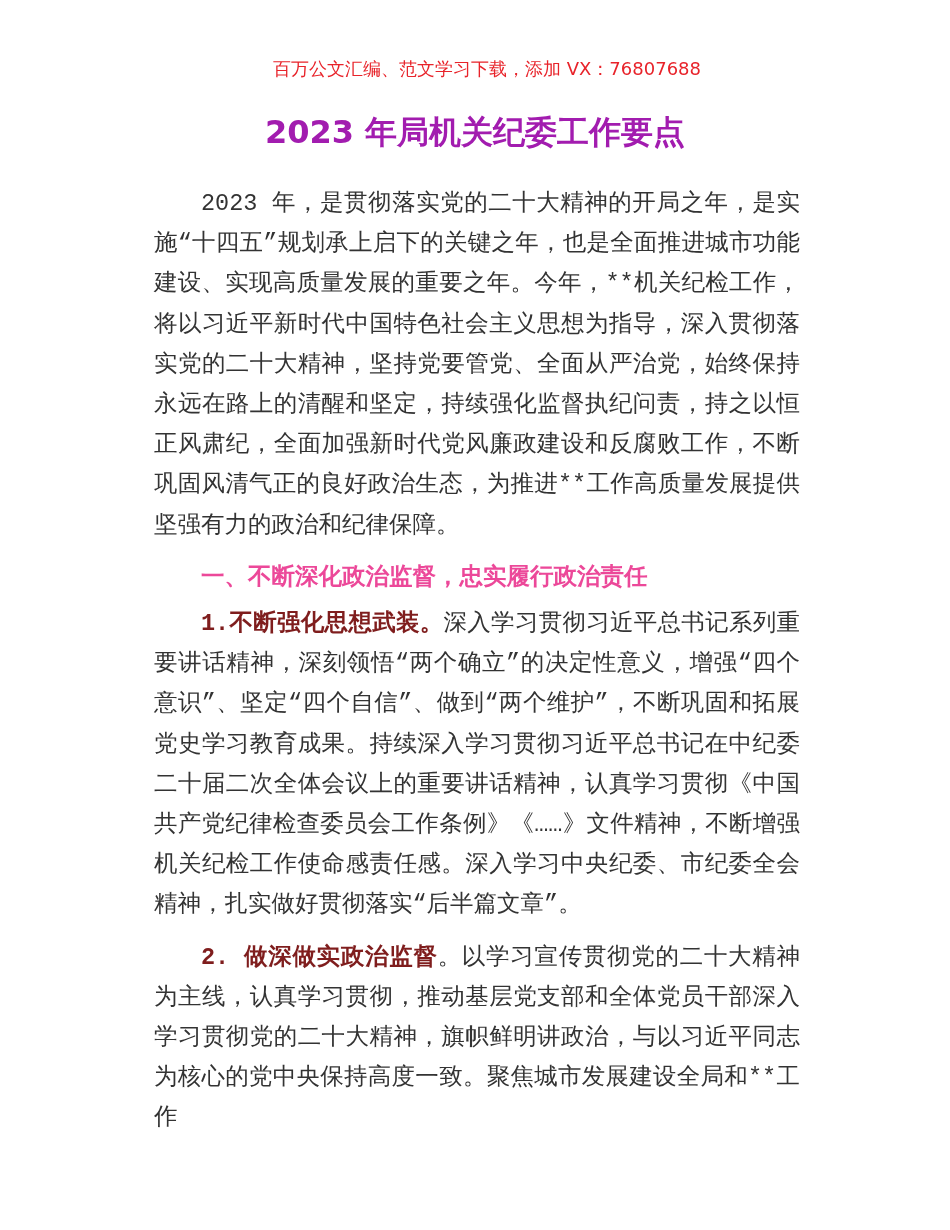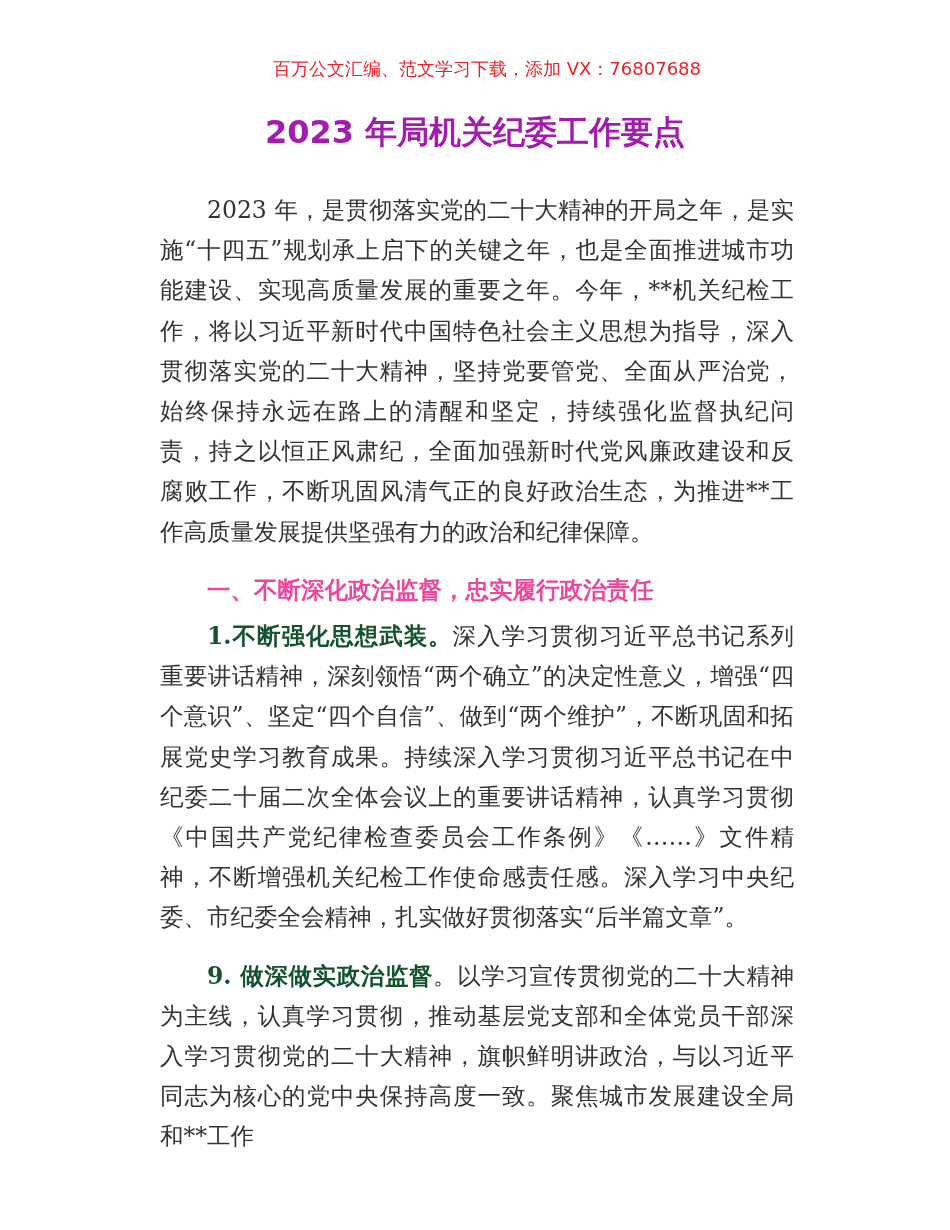--- a/index.html
+++ b/index.html
@@ -49,43 +49,44 @@
       left: 142px;
       top: 172px;
       width: 670px;
       color: #333333;
       font-family: "DejaVu Serif", "Liberation Serif", serif;
       font-size: 23.5px;
       line-height: 40.2px;
       text-align: justify;
     }
     .body p {
-      margin: 18px;
+      margin: 12px;
       text-indent: 2em;
+      font-family: Liberation Mono, monospace;
     }
     .body p.heading {
       font-weight: bold;
       color: #ec4899;
       margin-top: 2px;
       margin-bottom: 4px;
     }
     .body p.item {
       margin-top: 6px;
     }
     .bold-lead {
       font-weight: bold;
-      color: #14532d;
+      color: #7f1d1d;
     }
   </style>
 </head>
 <body>
 
 <div class="page">
   <div class="watermark">百万公文汇编、范文学习下载，添加 VX：76807688</div>
   <div class="title">2023 年局机关纪委工作要点</div>
 
   <div class="body">
     <p>2023 年，是贯彻落实党的二十大精神的开局之年，是实施“十四五”规划承上启下的关键之年，也是全面推进城市功能建设、实现高质量发展的重要之年。今年，**机关纪检工作，将以习近平新时代中国特色社会主义思想为指导，深入贯彻落实党的二十大精神，坚持党要管党、全面从严治党，始终保持永远在路上的清醒和坚定，持续强化监督执纪问责，持之以恒正风肃纪，全面加强新时代党风廉政建设和反腐败工作，不断巩固风清气正的良好政治生态，为推进**工作高质量发展提供坚强有力的政治和纪律保障。</p>
     <p class="heading">一、不断深化政治监督，忠实履行政治责任</p>
     <p class="item"><span class="bold-lead">1.不断强化思想武装。</span><span>深入学习贯彻习近平总书记系列重要讲话精神，深刻领悟“两个确立”的决定性意义，增强“四个意识”、坚定“四个自信”、做到“两个维护”，不断巩固和拓展党史学习教育成果。持续深入学习贯彻习近平总书记在中纪委二十届二次全体会议上的重要讲话精神，认真学习贯彻《中国共产党纪律检查委员会工作条例》《……》文件精神，不断增强机关纪检工作使命感责任感。深入学习中央纪委、市纪委全会精神，扎实做好贯彻落实“后半篇文章”。</span></p>
-    <p class="item"><span class="bold-lead">9.  做深做实政治监督</span><span>。以学习宣传贯彻党的二十大精神为主线，认真学习贯彻，推动基层党支部和全体党员干部深入学习贯彻党的二十大精神，旗帜鲜明讲政治，与以习近平同志为核心的党中央保持高度一致。聚焦城市发展建设全局和**工作</span></p>
+    <p class="item"><span class="bold-lead">2.  做深做实政治监督</span><span>。以学习宣传贯彻党的二十大精神为主线，认真学习贯彻，推动基层党支部和全体党员干部深入学习贯彻党的二十大精神，旗帜鲜明讲政治，与以习近平同志为核心的党中央保持高度一致。聚焦城市发展建设全局和**工作</span></p>
   </div>
 </div>
 
 </body></html>

